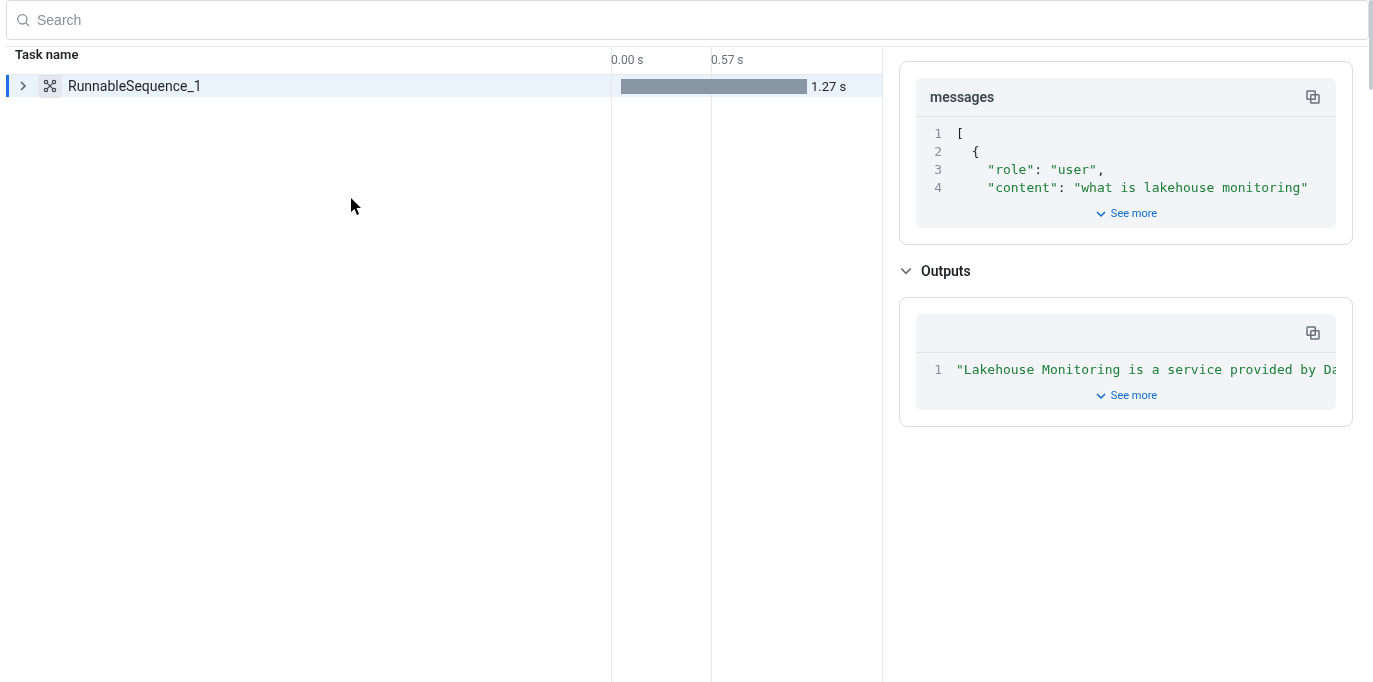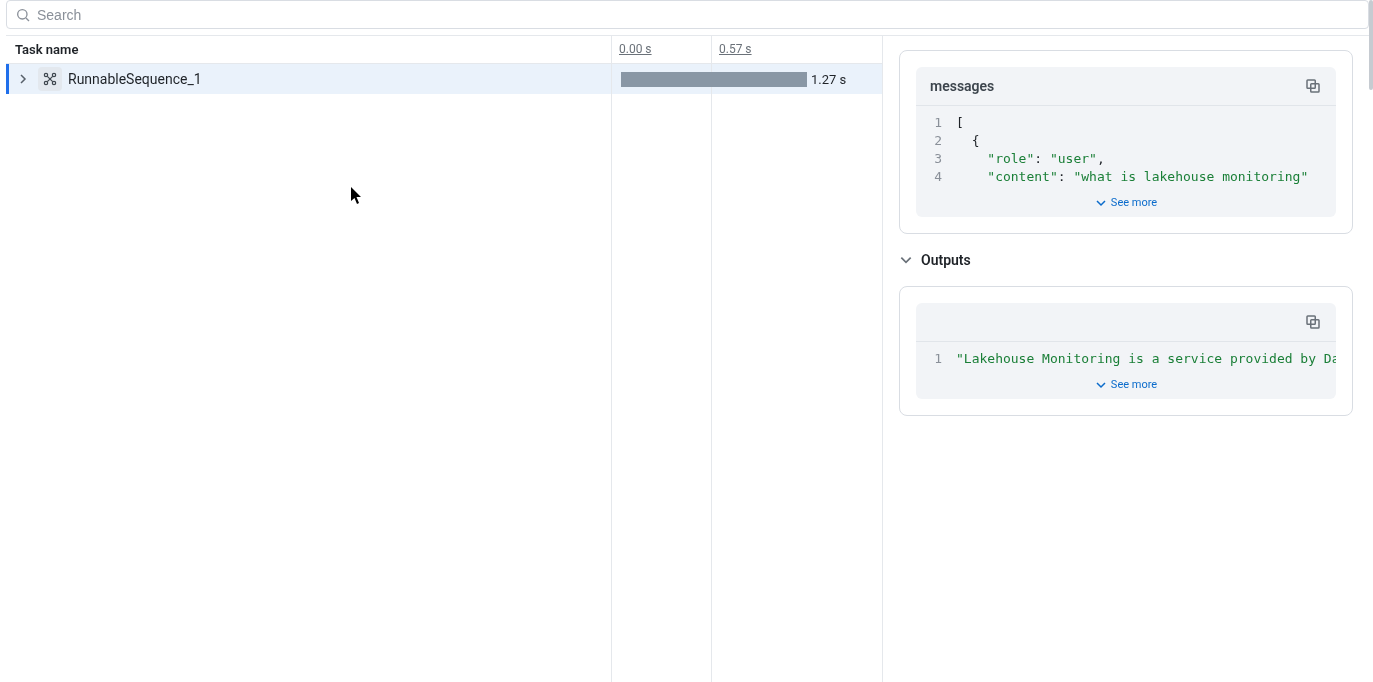--- a/index.html
+++ b/index.html
@@ -15,21 +15,21 @@
 }
 .outer {
   position: absolute;
   left: 6px; top: 0; right: 4px; bottom: 0;
   display: flex;
   flex-direction: column;
 }
 .search-bar {
   border: 1px solid #d9dde3;
   border-radius: 4px;
-  height: 29px;
+  height: 40px;
   display: flex;
   align-items: center;
   padding: 0 8px;
   margin: 0 0 6px 0;
 }
 .search-bar input {
   border: none;
   outline: none;
   font-size: 14px;
   color: #6a7179;
@@ -47,21 +47,20 @@
   width: 877px;
   border-right: 1px solid #e5e8ec;
   display: flex;
   flex-direction: column;
   position: relative;
 }
 .trace-header {
   display: flex;
   height: 28px;
   border-bottom: 1px solid #e5e8ec;
-  align-items: center;
   font-size: 13px;
 }
 .task-col-header {
   width: 597px;
   padding-left: 9px;
   font-weight: 600;
   color: #1f2328;
 }
 .time-axis {
   flex: 1;
@@ -77,28 +76,27 @@
 }
 .tick::before {
   content: '';
   position: absolute;
   left: 0; top: 0; bottom: 0;
   border-left: 1px solid #e5e8ec;
   height: 650px;
 }
 .tick span {
   position: absolute;
-  left: 8px;
+  left: 0;
   top: 6px;
   white-space: nowrap;
-  text-decoration: underline;
 }
 .trace-row {
   display: flex;
-  height: 30px;
+  height: 22px;
   align-items: center;
   background: #eaf2fb;
   border-left: 3px solid #1f6feb;
 }
 .trace-name-cell {
   width: 594px;
   display: flex;
   align-items: center;
   padding-left: 5px;
   gap: 6px;

